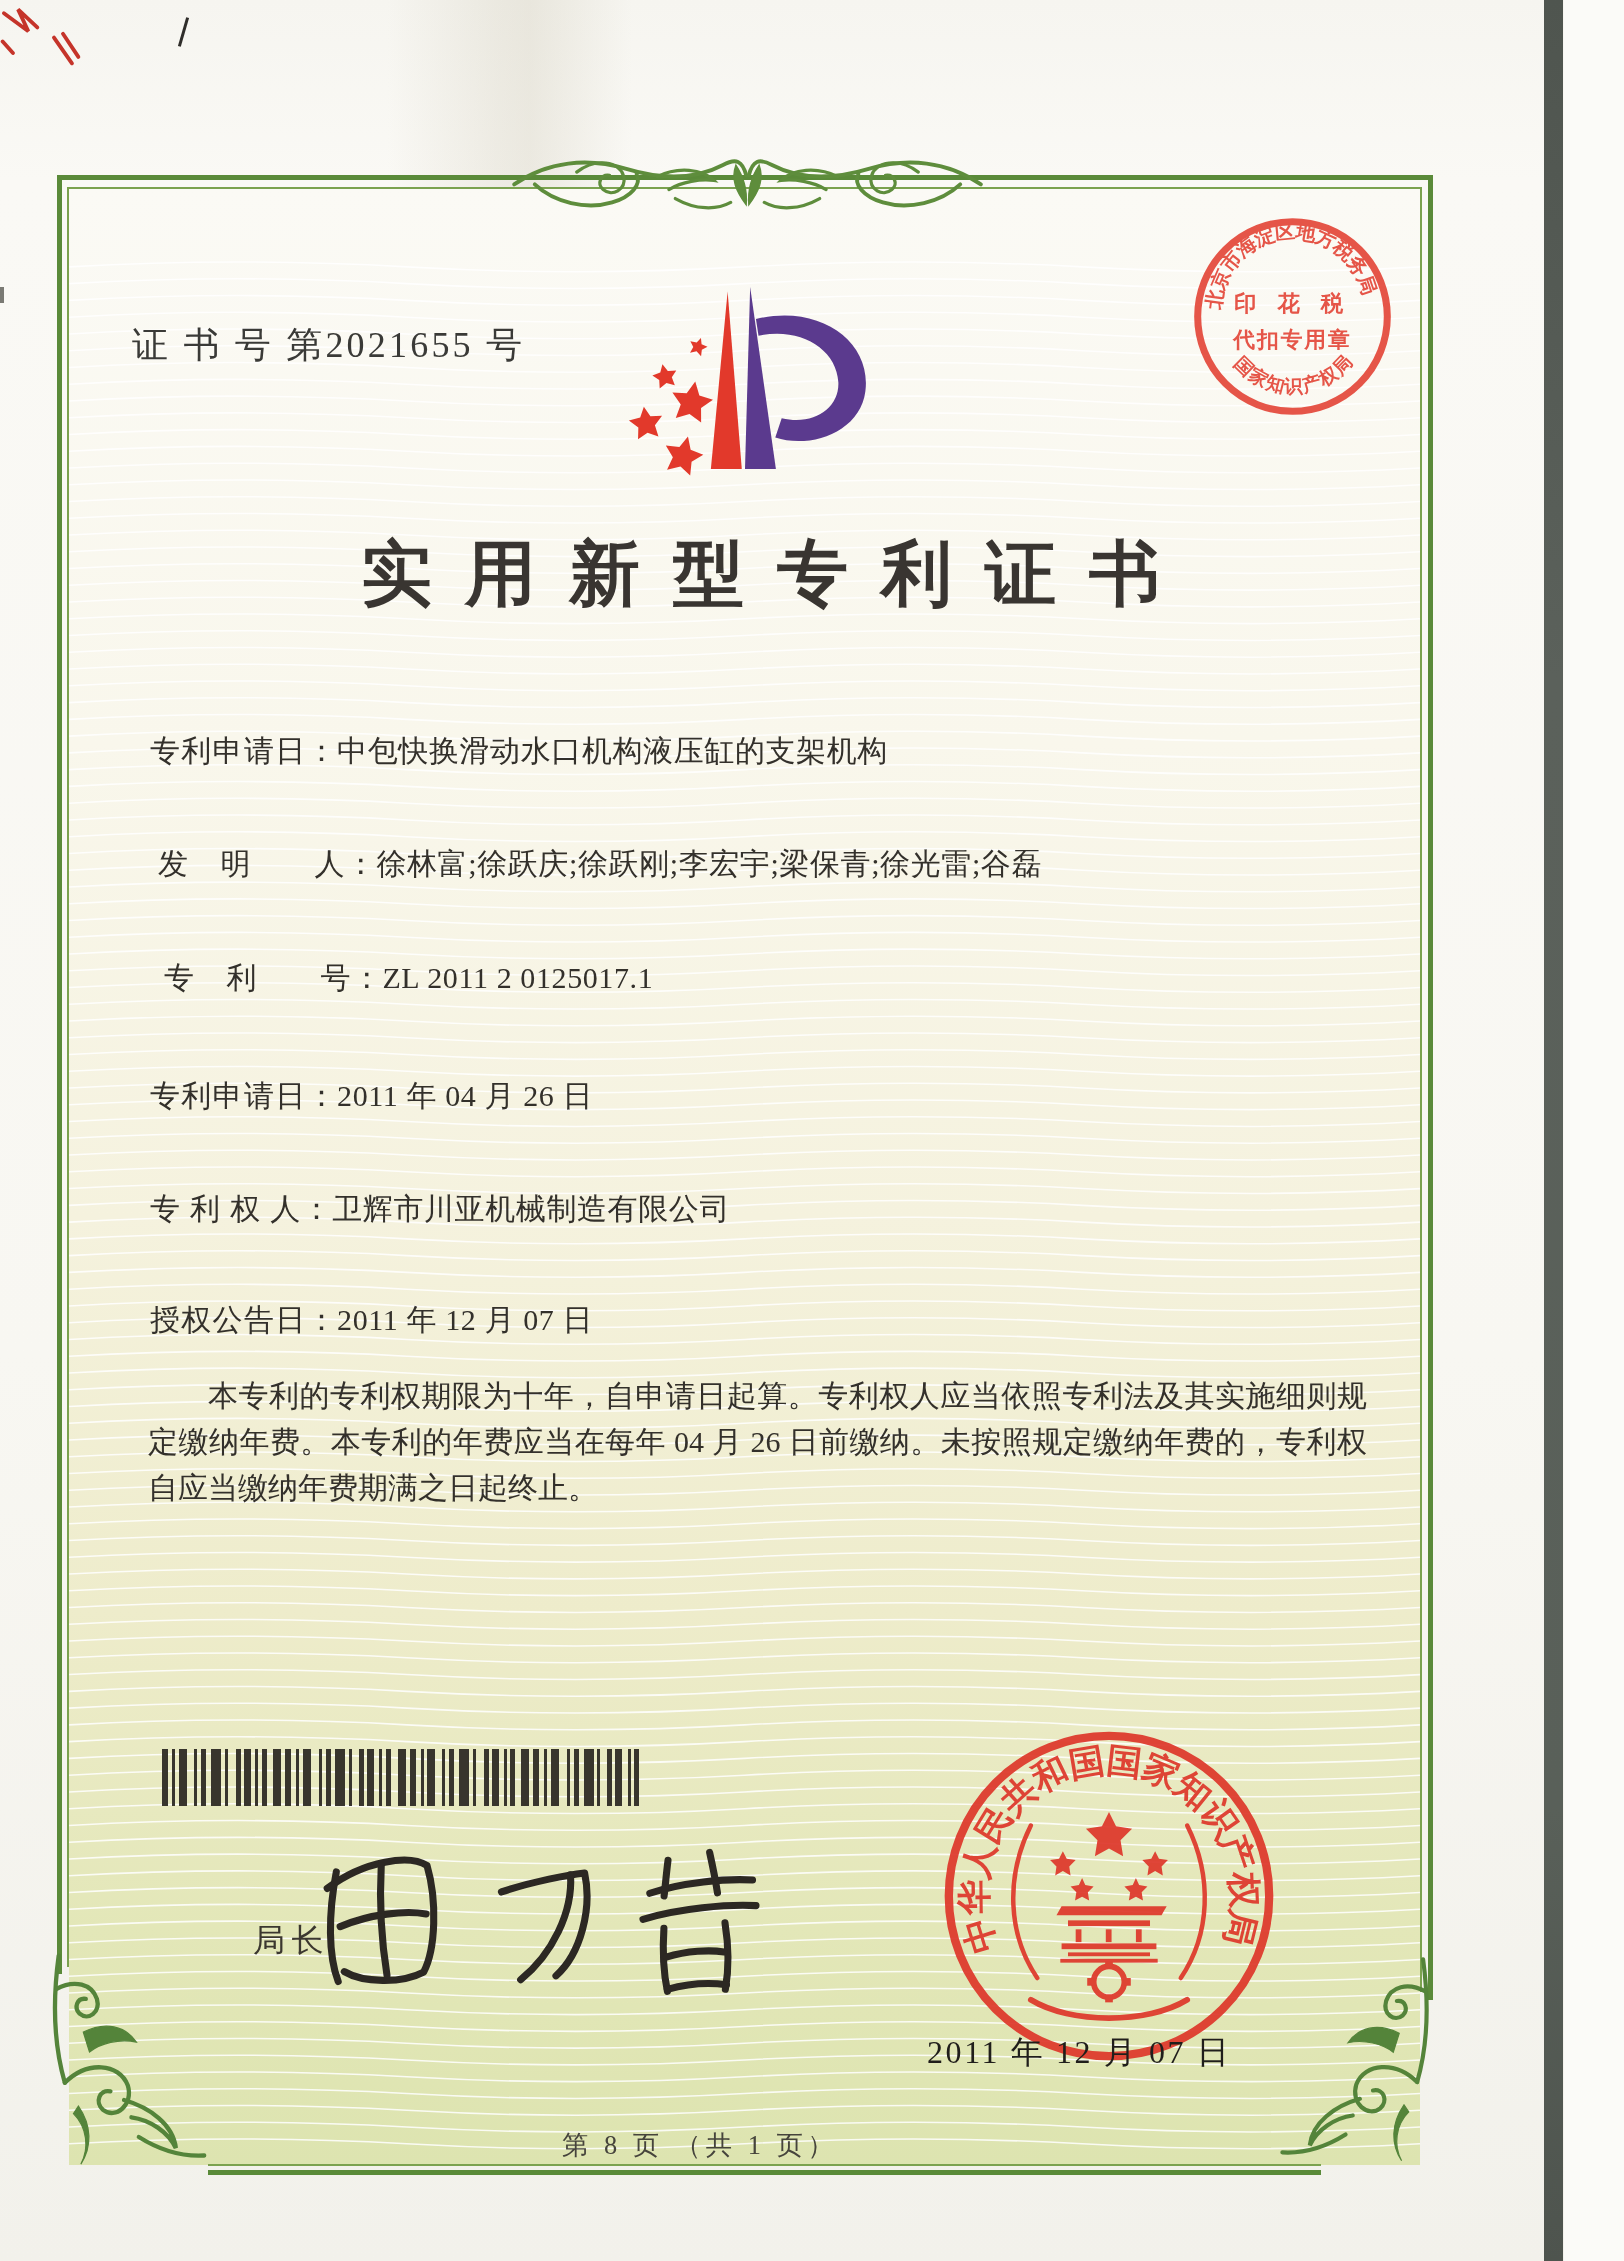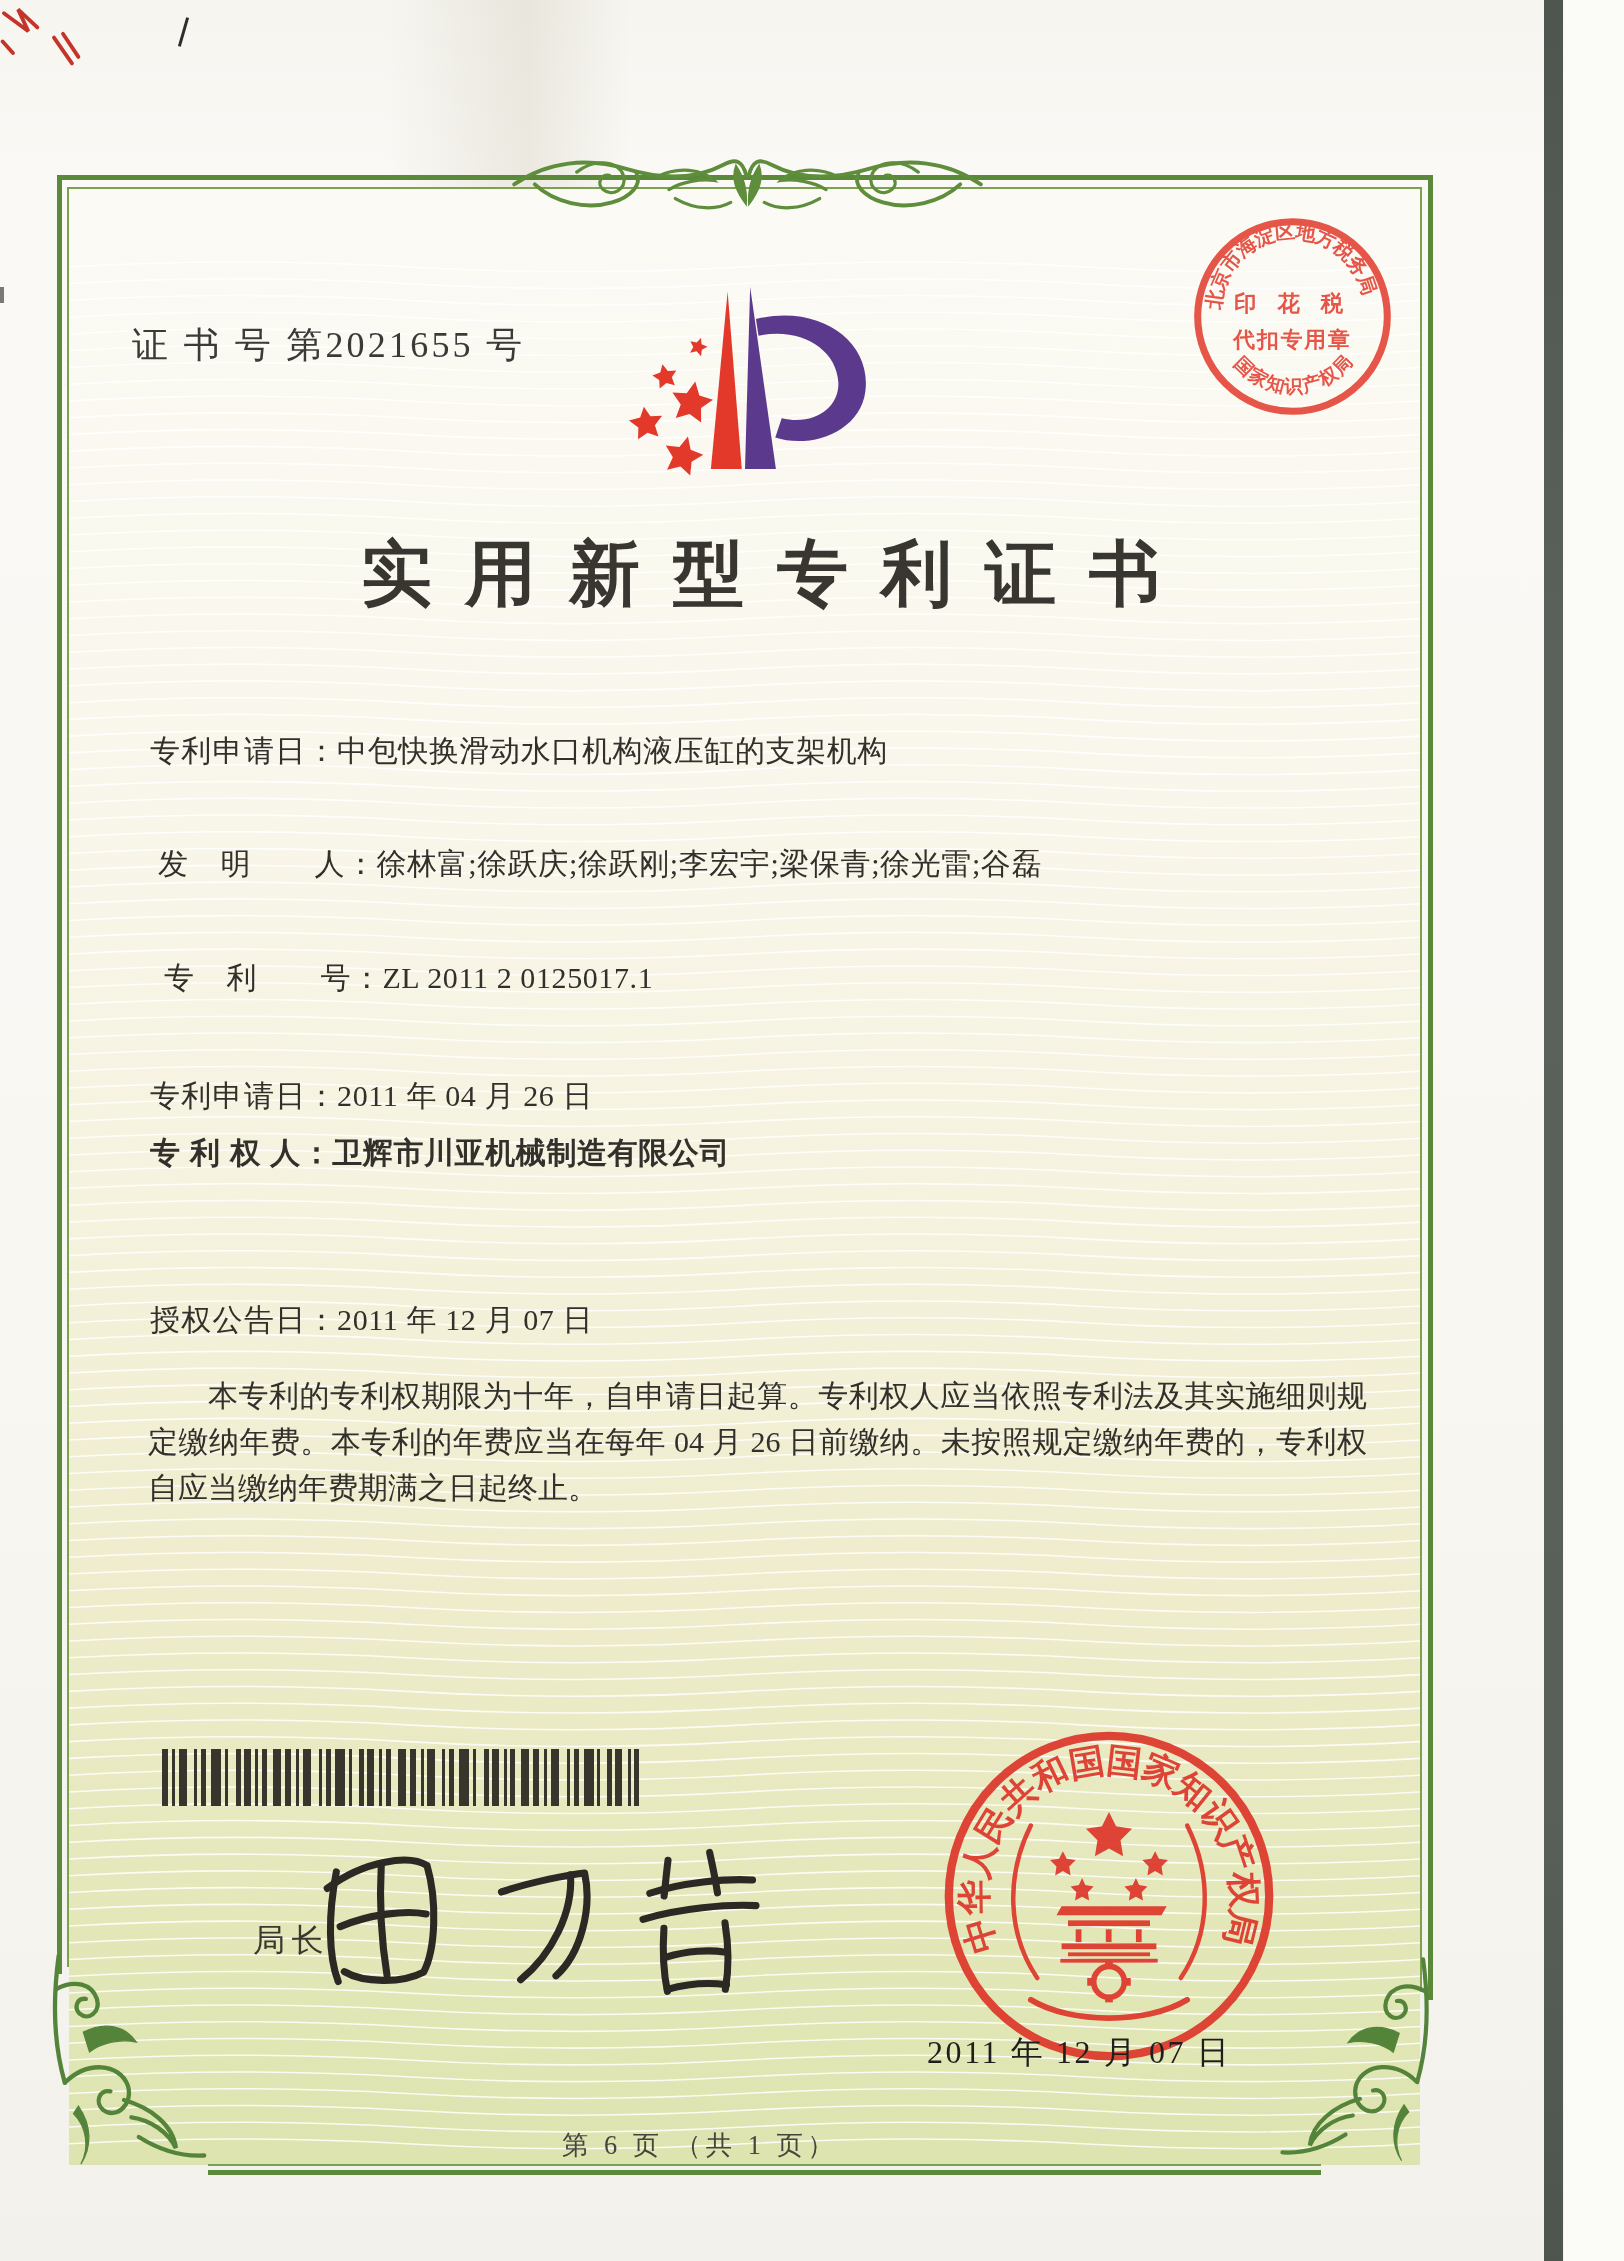--- a/index.html
+++ b/index.html
@@ -247,21 +247,21 @@
 </div>
 <div class="abs fieldline noint" style="left:158px;top:845px;">
   <span class="lbl">发　明　　人</span><span>：</span><span>徐林富;徐跃庆;徐跃刚;李宏宇;梁保青;徐光雷;谷磊</span>
 </div>
 <div class="abs fieldline noint" style="left:164px;top:959px;">
   <span class="lbl">专　利　　号</span><span>：</span><span>ZL 2011 2 0125017.1</span>
 </div>
 <div class="abs fieldline noint" style="left:150px;top:1077px;">
   <span class="lbl">专利申请日</span><span>：</span><span>2011 年 04 月 26 日</span>
 </div>
-<div class="abs fieldline noint" style="left:150px;top:1134px;font-weight:bold;">
+<div class="abs fieldline noint" style="left:150px;top:1190px;">
   <span class="lbl">专 利 权 人</span><span>：</span><span>卫辉市川亚机械制造有限公司</span>
 </div>
 <div class="abs fieldline noint" style="left:150px;top:1301px;">
   <span class="lbl">授权公告日</span><span>：</span><span>2011 年 12 月 07 日</span>
 </div>
 
 <div class="abs bodytext noint" style="left:148px;top:1373px;width:1219px;">
   <p>本专利的专利权期限为十年，自申请日起算。专利权人应当依照专利法及其实施细则规定缴纳年费。本专利的年费应当在每年 04 月 26 日前缴纳。未按照规定缴纳年费的，专利权自应当缴纳年费期满之日起终止。</p>
 </div>
 
@@ -365,14 +365,14 @@
     <rect x="194" y="368" width="152" height="6"></rect>
     <circle cx="270" cy="404" r="24" fill="none" stroke="#de382b" stroke-width="9"></circle>
     <rect x="264" y="372" width="12" height="10"></rect>
     <rect x="264" y="426" width="12" height="10"></rect>
     <rect x="236" y="398" width="10" height="12"></rect>
     <rect x="294" y="398" width="10" height="12"></rect>
   </g>
 </svg>
 <div class="abs noint" style="left:927px;top:2031px;font-size:32px;letter-spacing:2.6px;color:#201e1b;white-space:nowrap;">2011 年 12 月 07 日</div>
 
-<div class="abs noint" style="left:562px;top:2128px;width:258px;text-align:center;font-size:26.4px;letter-spacing:4.5px;color:#46443c;white-space:nowrap;">第 6 页 （共 1 页）</div>
+<div class="abs noint" style="left:562px;top:2128px;width:258px;text-align:center;font-size:26.4px;letter-spacing:4.5px;color:#46443c;white-space:nowrap;">第 8 页 （共 1 页）</div>
 
 
 </body></html>

